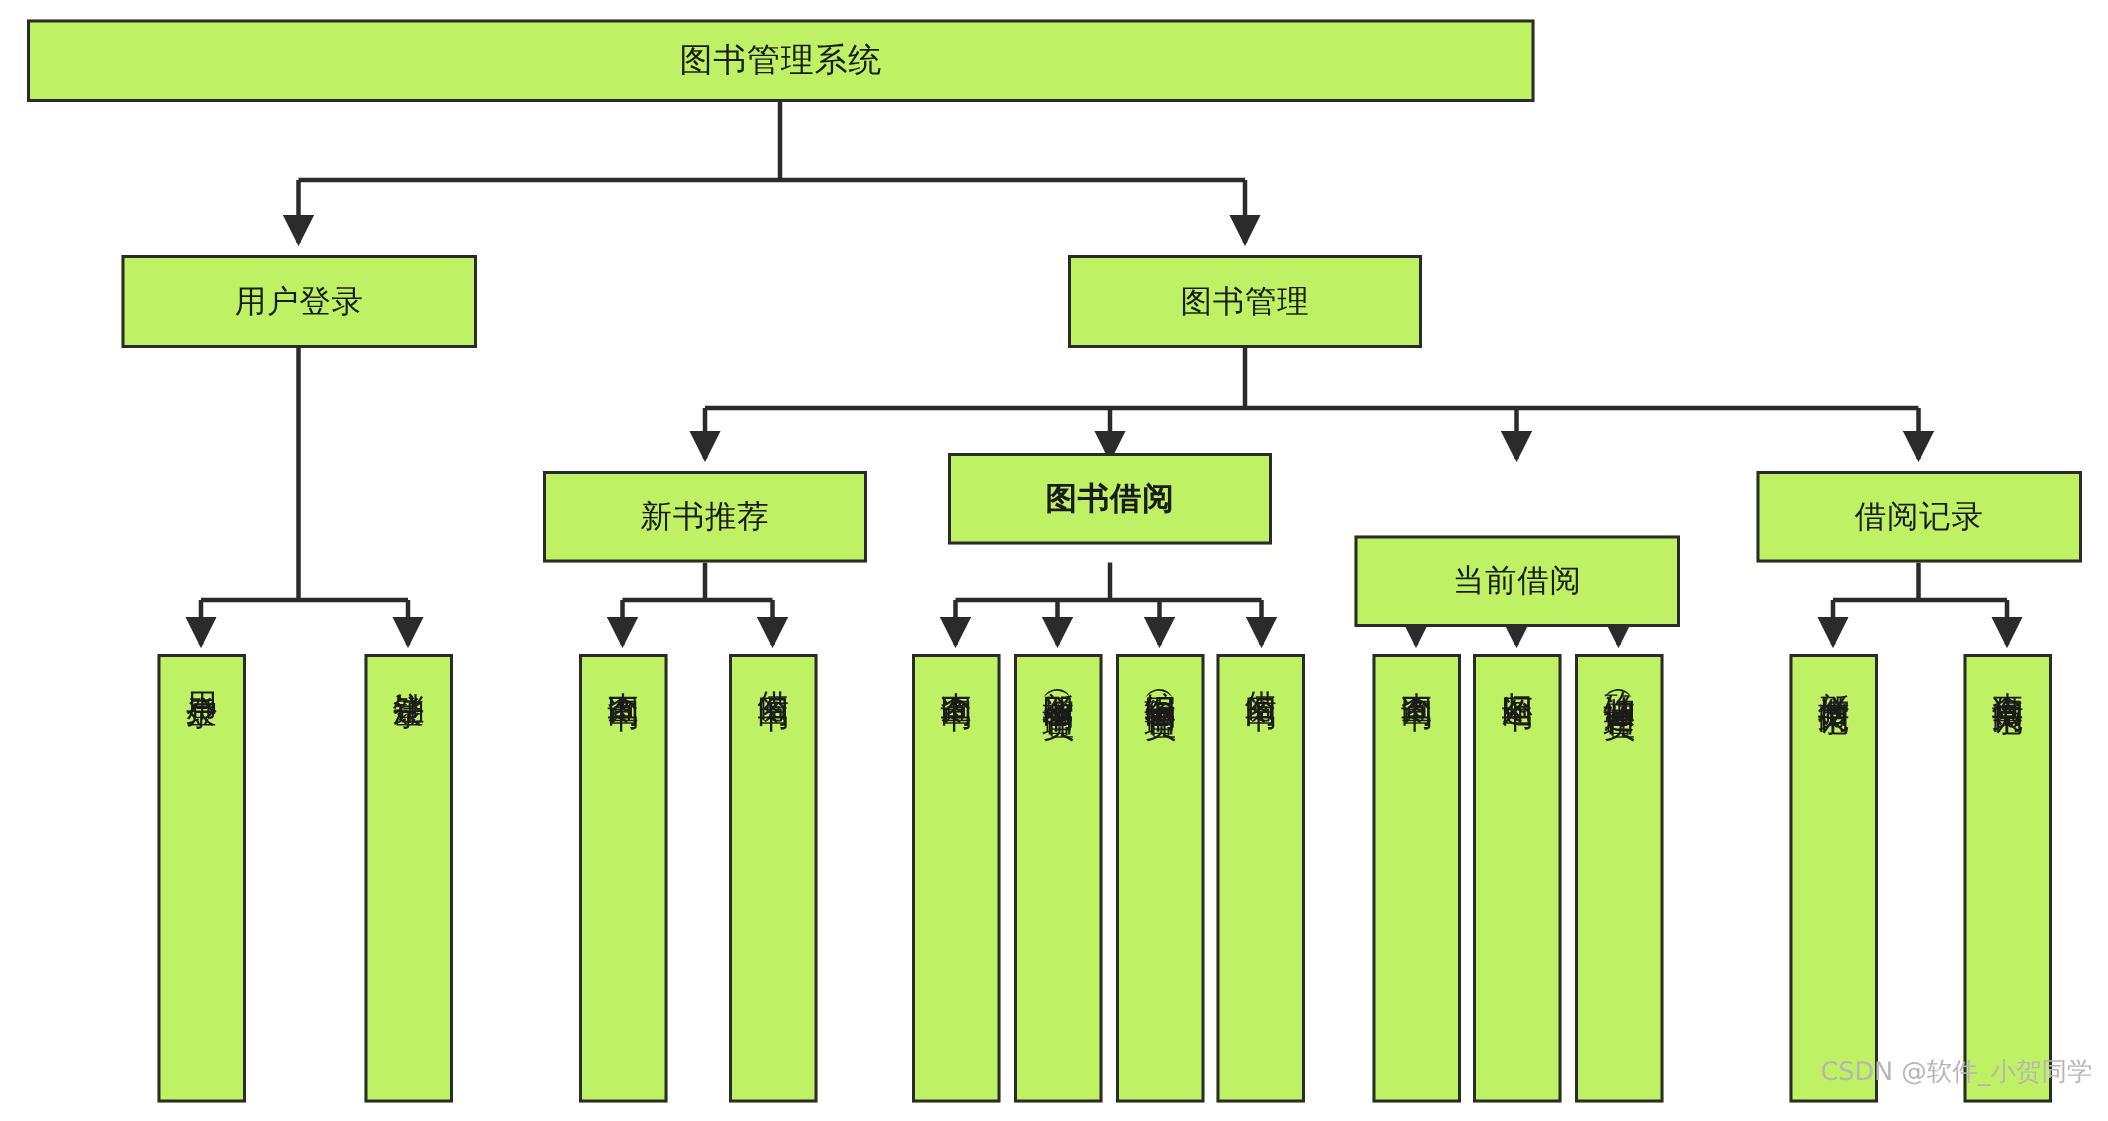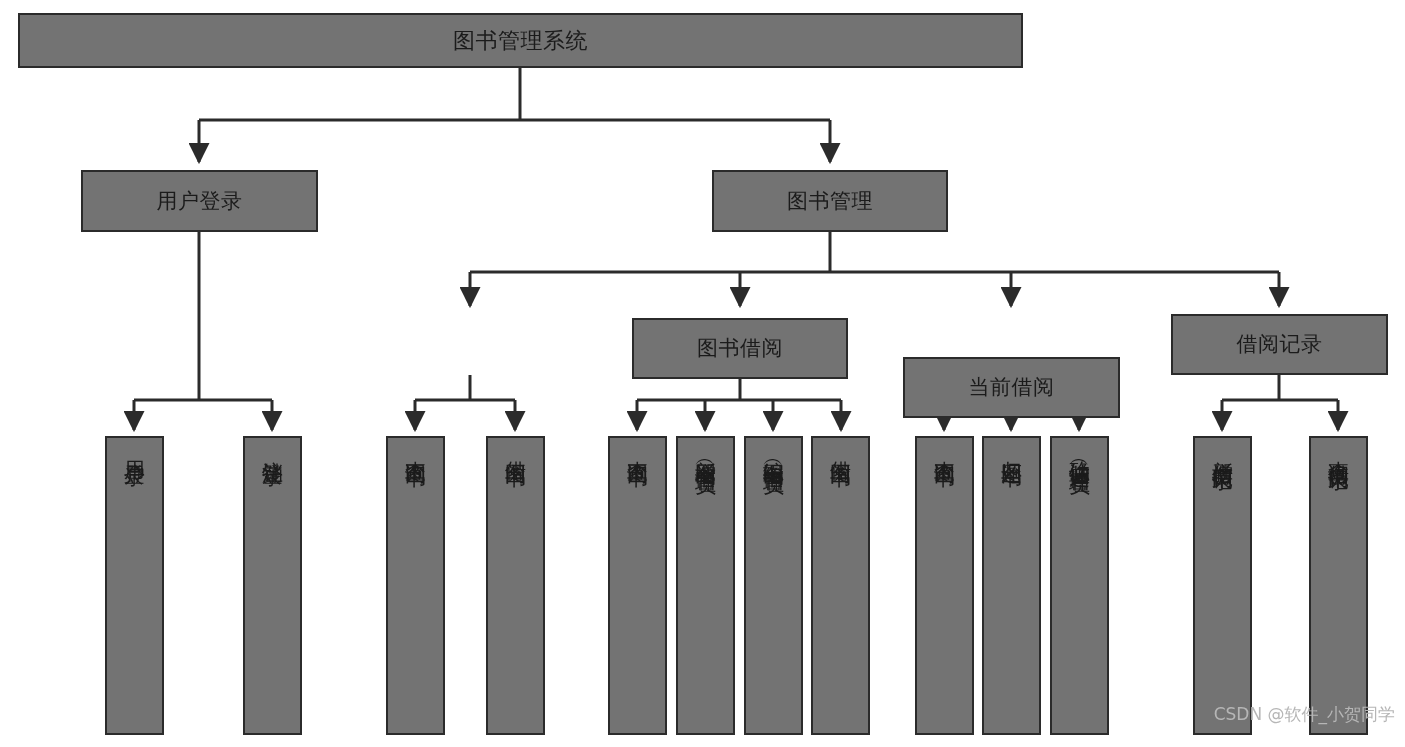--- a/index.html
+++ b/index.html
@@ -16,21 +16,21 @@
     width:1405px;height:747px;
   }
   svg.connectors{
     position:absolute;left:0;top:0;
     width:1405px;height:747px;
     pointer-events:none;
   }
   .node{
     position:absolute;
     box-sizing:border-box;
-    background:#737373;
+    background:#bef264;
     border:2px solid #2b2b2b;
     display:flex;
     align-items:center;
     justify-content:center;
     color:#1b1b1b;
     text-align:center;
   }
   .node .label{
     display:block;
     line-height:1.25;
@@ -128,22 +128,25 @@
   </div>
 
   <div class="node horiz" style="left:81px;top:170px;width:237px;height:62px;">
     <span class="label">用户登录</span>
   </div>
 
   <div class="node horiz" style="left:712px;top:170px;width:236px;height:62px;">
     <span class="label">图书管理</span>
   </div>
 
-
-  <div class="node horiz" style="left:632px;top:318px;width:216px;height:61px;">
+  <div class="node horiz" style="left:362px;top:314px;width:216px;height:61px;">
+    <span class="label">新书推荐</span>
+  </div>
+
+  <div class="node horiz" style="left:632px;top:302px;width:216px;height:61px;font-weight:bold;">
     <span class="label">图书借阅</span>
   </div>
 
   <div class="node horiz" style="left:903px;top:314px;width:217px;height:61px;margin-top:43px;">
     <span class="label">当前借阅</span>
   </div>
 
   <div class="node horiz" style="left:1171px;top:314px;width:217px;height:61px;">
     <span class="label">借阅记录</span>
   </div>

